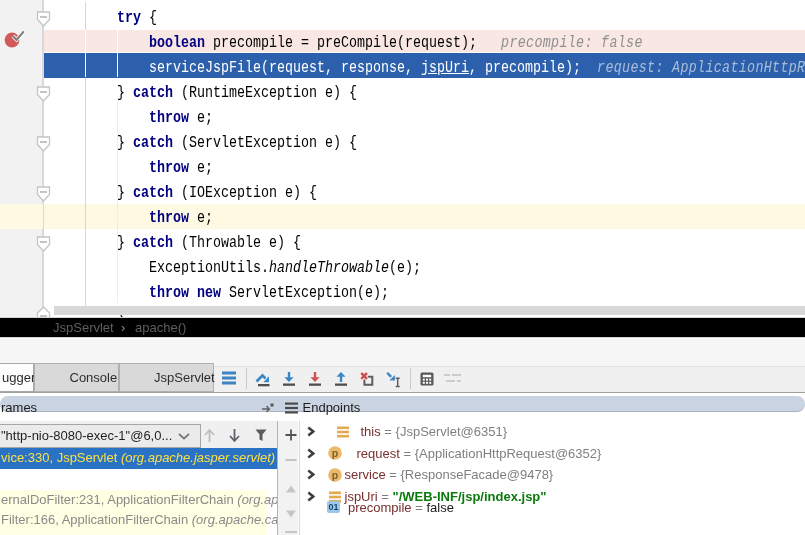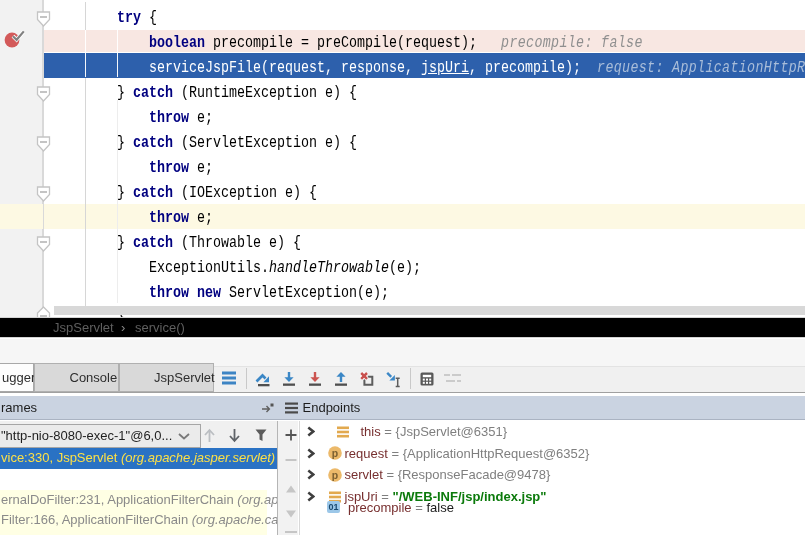--- a/index.html
+++ b/index.html
@@ -21,21 +21,21 @@
 
 #crumbs { position:absolute; left:0; top:317px; width:805px; height:21px; background:#000000; border-top:1px solid #d4d4d4; border-bottom:1px solid #d4d4d4; color:#5f5f5f; font-size:13px; line-height:20px; }
 
 #band1 { position:absolute; left:0; top:339px; width:805px; height:27px; background:#f6f6f6; }
 #strip { position:absolute; left:0; top:366px; width:805px; height:27px; background:#f0f0f0; border-top:1px solid #e3e3e3; border-bottom:1.5px solid #a0a0a0; }
 .tab { position:absolute; top:363px; height:28.5px; font-size:13px; color:#2e2e2e; display:flex; align-items:center; }
 .tab.sel { background:#fdfdfd; border:1px solid #a8a8a8; }
 .tab.uns { background:#d9d9d9; border:1px solid #b0b0b0;padding-left:24px; }
 .vsep { position:absolute; width:1px; background:#c9c9c9; }
 
-#phead { position:absolute; left:0; top:395.5px; width:805px; height:24px; background:#cad3e1; border-bottom:1px solid #aab3c2; font-size:13px; color:#1c1c1c; }
+#phead { position:absolute; left:0; top:395.5px; width:805px; height:16px; background:#cad3e1; border-bottom:1px solid #aab3c2; font-size:13px; color:#1c1c1c;border-radius:10px; }
 
 #ftools { position:absolute; left:0; top:420.5px; width:277px; height:28px; background:#f0f0f0; }
 #frames { position:absolute; left:0; top:448.4px; width:277px; height:87px; background:#fff; font-size:13px; }
 .frow { position:absolute; left:0; width:277px; height:20.6px; line-height:20.6px; white-space:pre; overflow:hidden; padding-left:1px; }
 
 #midbar { position:absolute; left:277.4px; top:420.5px; width:21px; height:115px; background:#f2f2f2; border-left:1px solid #b5b5b5; }
 
 #vars { position:absolute; left:299px; top:420.5px; width:506px; height:115px; background:#fff; border-left:1px solid #d8d8d8; font-size:13px; }
 .vrow { position:absolute; left:0; height:21.6px; display:flex; align-items:center; white-space:pre; }
 .vname { color:#772f2f; }
@@ -106,21 +106,21 @@
 
     <svg class="fold" style="top:305.5px;" width="15" height="16" viewBox="0 0 15 16">
       <path d="M1.5 15 H13.5 V7 L7.5 1 L1.5 7 Z" fill="#fff" stroke="#c4c4c4" stroke-width="1.3"></path>
       <line x1="4" y1="10" x2="11" y2="10" stroke="#b0b0b0" stroke-width="1.5"></line>
     </svg>
   </div>
 
   <div id="crumbs">
     <span style="position:absolute; left:53px;">JspServlet</span>
     <span style="position:absolute; left:121px; color:#8a8a8a;">›</span>
-    <span style="position:absolute; left:135px;">service()</span>
+    <span style="position:absolute; left:135px;">apache()</span>
   </div>
   <div id="band1"></div>
   <div id="strip"></div>
 
   <div class="tab sel" style="left:-14px; width:48px; padding-left:15px;">ugger</div>
   <div class="tab uns" style="left:33.5px; width:85px;">
     <svg style="margin-left:7px;" width="14" height="14" viewBox="0 0 14 14">
         <rect x="0.5" y="0.5" width="13" height="13" rx="2.5" fill="#5c6267"></rect>
         <path d="M4.5 4 L9.5 7 L4.5 10 Z" fill="#fff"></path>
       </svg>
@@ -271,31 +271,31 @@
       <span style="margin-left:4px;"><span class="vname">this</span> <span style="color:#7f7f7f">= {JspServlet@6351}</span></span>
     </div>
     <div class="vrow" style="top:22.1px;">
       <svg style="margin-left:6.5px;" width="8" height="11" viewBox="0 0 8 11">
           <path d="M1.3 1.5 L6.2 5.5 L1.3 9.5" fill="none" stroke="#3f3f3f" stroke-width="2.5"></path>
         </svg>
       <svg style="margin-left:13px;" width="14" height="14" viewBox="0 0 14 14">
           <circle cx="7" cy="7" r="6.8" fill="#ecb96a"></circle>
           <text x="7" y="10.6" font-size="10.5" font-weight="bold" fill="#7c6031" text-anchor="middle" font-family="Liberation Sans">p</text>
         </svg>
-      <span style="margin-left:3px;"><span class="vname">request</span> <span style="color:#7f7f7f">= {ApplicationHttpRequest@6352}</span></span>
+      <span style="margin-left:15px;"><span class="vname">request</span> <span style="color:#7f7f7f">= {ApplicationHttpRequest@6352}</span></span>
     </div>
     <div class="vrow" style="top:43.7px;">
       <svg style="margin-left:6.5px;" width="8" height="11" viewBox="0 0 8 11">
           <path d="M1.3 1.5 L6.2 5.5 L1.3 9.5" fill="none" stroke="#3f3f3f" stroke-width="2.5"></path>
         </svg>
       <svg style="margin-left:13px;" width="14" height="14" viewBox="0 0 14 14">
           <circle cx="7" cy="7" r="6.8" fill="#ecb96a"></circle>
           <text x="7" y="10.6" font-size="10.5" font-weight="bold" fill="#7c6031" text-anchor="middle" font-family="Liberation Sans">p</text>
         </svg>
-      <span style="margin-left:3px;"><span class="vname">servlet</span> <span style="color:#7f7f7f">= {ResponseFacade@9478}</span></span>
+      <span style="margin-left:3px;"><span class="vname">service</span> <span style="color:#7f7f7f">= {ResponseFacade@9478}</span></span>
     </div>
     <div class="vrow" style="top:65.3px;">
       <svg style="margin-left:6.5px;" width="8" height="11" viewBox="0 0 8 11">
           <path d="M1.3 1.5 L6.2 5.5 L1.3 9.5" fill="none" stroke="#3f3f3f" stroke-width="2.5"></path>
         </svg>
       <svg style="margin-left:14px;" width="12" height="12" viewBox="0 0 12 12">
           <rect x="0" y="0.5" width="12" height="2.6" fill="#e2a94f"></rect>
           <rect x="0" y="4.7" width="12" height="2.6" fill="#e2a94f"></rect>
           <rect x="0" y="8.9" width="12" height="2.6" fill="#e2a94f"></rect>
         </svg>

